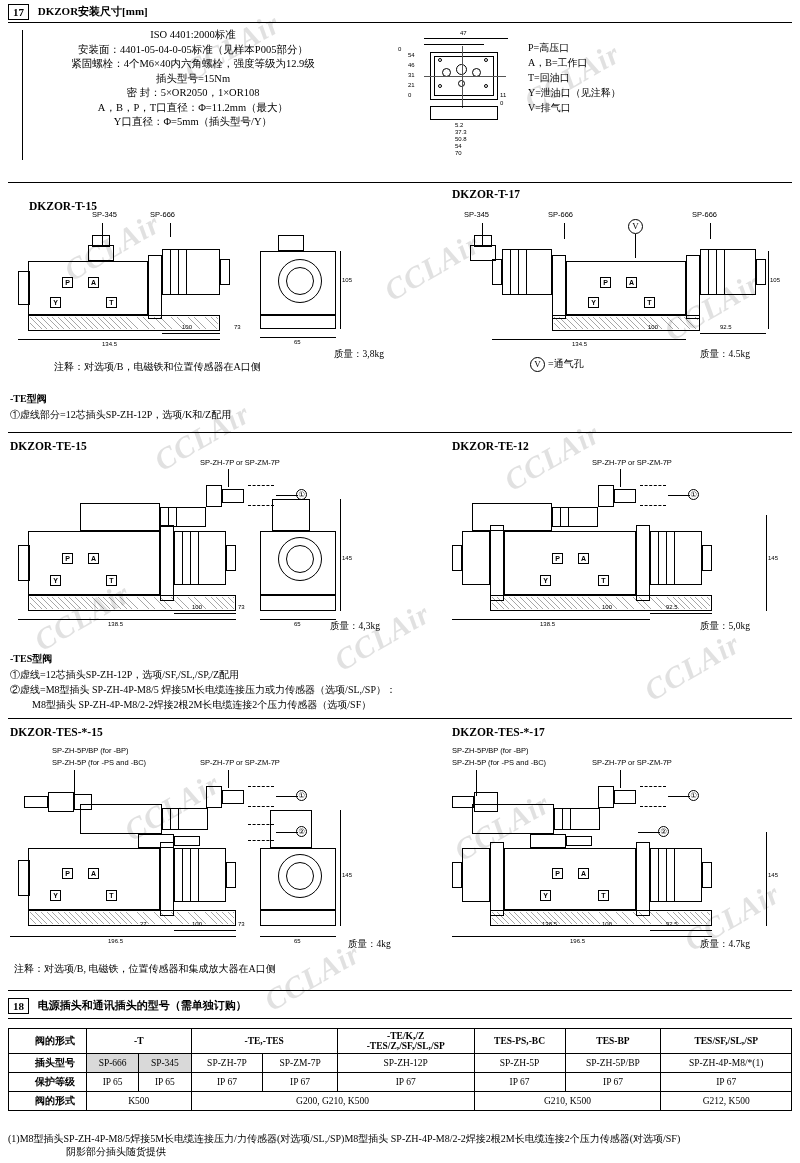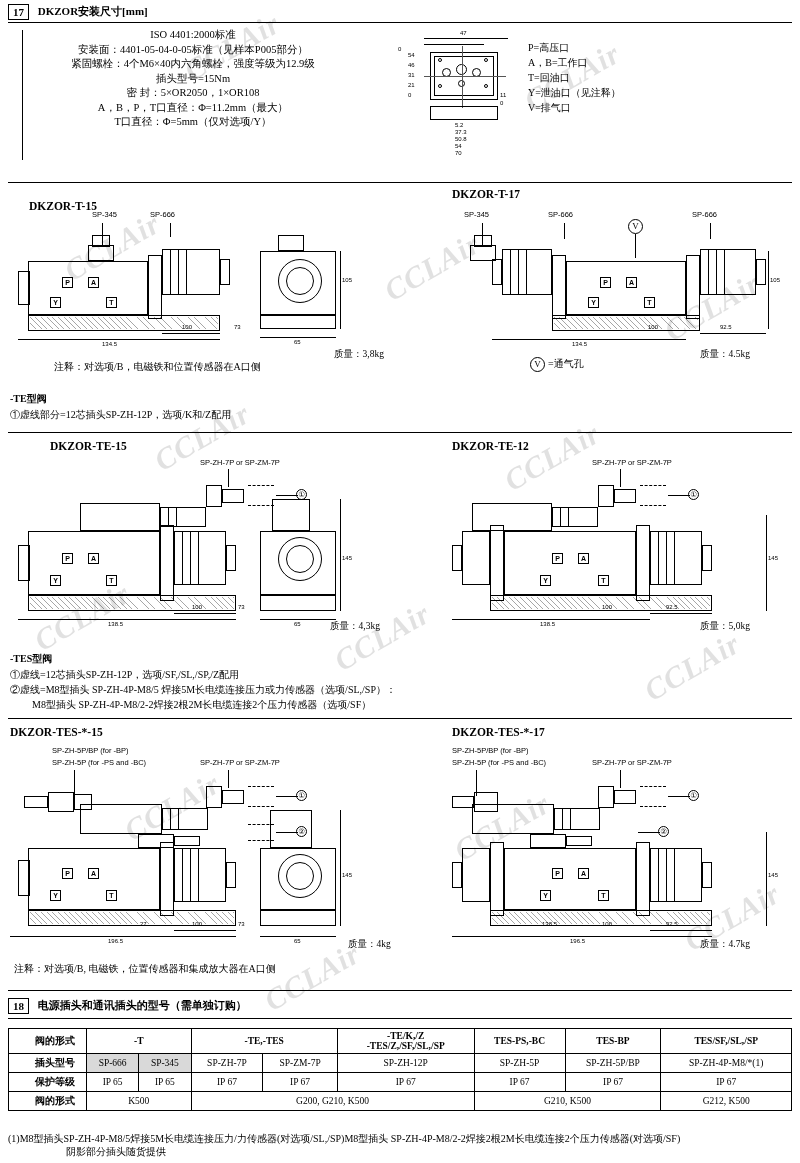--- a/index.html
+++ b/index.html
@@ -203,21 +203,21 @@
   </div>
   <div class="hr" style="left:8px; top:22px; width:784px;"></div>
 
   <div class="iso-box">
     <div>ISO 4401:2000标准</div>
     <div>安装面：4401-05-04-0-05标准（见样本P005部分）</div>
     <div>紧固螺栓：4个M6×40内六角螺栓，强度等级为12.9级</div>
     <div>插头型号=15Nm</div>
     <div>密  封：5×OR2050，1×OR108</div>
     <div>A，B，P，T口直径：Φ=11.2mm（最大）</div>
-    <div>T口直径：Φ=5mm（仅对选项/Y）</div>
+    <div>Y口直径：Φ=5mm（插头型号/Y）</div>
   </div>
 
   <div class="ln lnv" style="left:22px; top:30px; height:130px;"></div>
 
   <div class="port-legend">
     <div>P=高压口</div>
     <div>A，B=工作口</div>
     <div>T=回油口</div>
     <div>Y=泄油口（见注释）</div>
     <div>V=排气口</div>
@@ -365,21 +365,21 @@
   <div class="vcirc" style="left:530px; top:357px;"><span>V</span></div>
   <div class="note" style="left:548px; top:357px;">=通气孔</div>
 
   <div class="note" style="left:54px; top:360px;">注释：对选项/B，电磁铁和位置传感器在A口侧</div>
 
   <div class="note" style="left:10px; top:392px; font-weight:bold;">-TE型阀</div>
   <div class="note" style="left:10px; top:408px;">①虚线部分=12芯插头SP-ZH-12P，选项/K和/Z配用</div>
 
   <div class="hr" style="left:8px; top:432px; width:784px;"></div>
 
-  <div class="model-title" style="left:10px; top:440px;margin-left:40px;">DKZOR-TE-15</div>
+  <div class="model-title" style="left:10px; top:440px;">DKZOR-TE-15</div>
 
   <div class="draw" style="left:10px; top:455px; width:380px; height:175px;">
     <div class="lbl" style="left:190px; top:3px;">SP-ZH-7P or SP-ZM-7P</div>
     <div class="ln lnv" style="left:218px; top:14px; height:18px;"></div>
 
     <div class="box2" style="left:196px; top:30px; width:16px; height:22px;"></div>
     <div class="box2" style="left:212px; top:34px; width:22px; height:14px;"></div>
     <div class="dash" style="left:238px; top:30px; width:26px;"></div>
     <div class="dash" style="left:238px; top:50px; width:26px;"></div>
     <div class="numcirc" style="left:286px; top:34px;">①</div>

